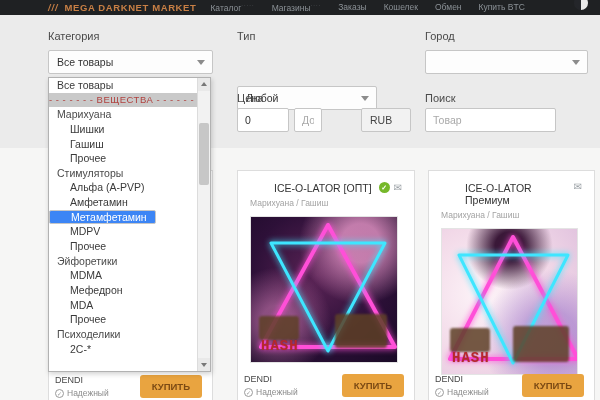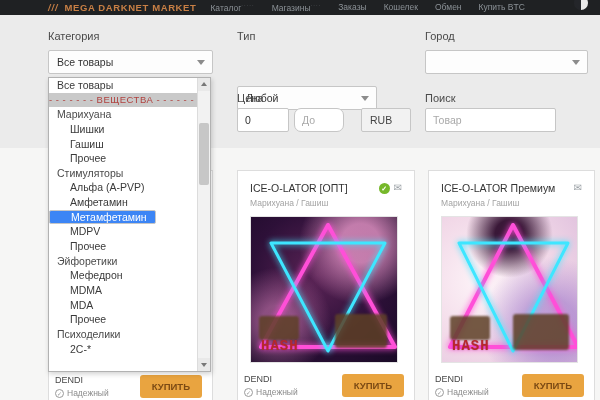--- a/index.html
+++ b/index.html
@@ -30,21 +30,21 @@
   .inp::placeholder{color:#a9a9a9;}
   .currency{background:#f2f2f2;display:flex;align-items:center;padding:0 8px;font-size:10.5px;color:#444;
     border:1px solid #c6c6c6;border-radius:2px;box-sizing:border-box;position:absolute;height:24px;cursor:pointer;margin-left:12px;}
 
   
   .content{position:absolute;left:0;top:148px;width:600px;height:252px;background:#f6f6f5;}
 
   
   .card{position:absolute;width:178px;height:245px;background:#fff;border:1px solid #ddd;box-sizing:border-box;}
   .card-head{padding:11px 12px 0 12px;background:#fff;}
-  .title-row{display:flex;justify-content:space-between;align-items:center;}
+  .title-row{display:flex;justify-content:space-between;align-items:flex-start;margin-left:24px;}
   .card-title{font-size:10.5px;color:#333;}
   .head-icons{display:flex;align-items:center;gap:4px;}
   .check-badge{width:11px;height:11px;border-radius:50%;background:#76b82a;color:#fff;font-size:7px;
     line-height:11px;text-align:center;font-weight:bold;}
   .mail-icon{font-size:10px;color:#9aa0a5;line-height:10px;}
   .card-sub{font-size:8.5px;color:#a3a3a3;margin-top:4px;}
   .imgbox{margin:8px 16px 0 12px;height:145px;border:1px solid #e4e4e4;position:relative;overflow:hidden;}
   .neon-dark{width:100%;height:100%;
     background:radial-gradient(circle at 75% 18%,rgba(244,160,210,.75) 0 12%,rgba(244,160,210,0) 38%),
                radial-gradient(circle at 18% 72%,rgba(233,140,200,.5) 0 10%,rgba(233,140,200,0) 34%),
@@ -119,21 +119,21 @@
     </div>
 
     <span class="flabel" style="left:425px;top:15px;">Город</span>
     <div class="sel" style="left:425px;top:35px;width:163px;">
       <span></span>
         <i class="chev"></i>
     </div>
 
     <span class="flabel" style="left:237px;top:77px;">Цена</span>
     <input class="inp" style="left: 237px; top: 93px; width: 52px;" value="0">
-    <input class="inp" style="left: 294px; top: 93px; width: 50px; border-radius: 7px;" placeholder="До">
+    <input class="inp" style="left: 294px; top: 93px; width: 28px;" placeholder="До">
     <div class="currency" style="left:349px;top:93px;width:50px;">RUB</div>
 
     <span class="flabel" style="left:425px;top:77px;">Поиск</span>
     <input class="inp" style="left: 425px; top: 93px; width: 131px;" placeholder="Товар">
   </div>
 
   <div class="content"></div>
 
   <div class="card" style="left:48px;top:170px;width:165px;height:240px;">
     <div class="card-foot" style="top:204px;">
@@ -222,22 +222,22 @@
         <div class="opt option">Гашиш</div>
         <div class="opt option">Прочее</div>
         <div class="opt group">Стимуляторы</div>
         <div class="opt option">Альфа (А-PVP)</div>
         <div class="opt option">Амфетамин</div>
         <div class="opt option sel">Метамфетамин</div>
         <div class="opt option">Кокаин</div>
         <div class="opt option">MDPV</div>
         <div class="opt option">Прочее</div>
         <div class="opt group">Эйфоретики</div>
+        <div class="opt option">MDMA</div>
         <div class="opt option">Мефедрон</div>
-        <div class="opt option">MDMA</div>
         <div class="opt option">MDA</div>
         <div class="opt option">Прочее</div>
         <div class="opt group">Психоделики</div>
         <div class="opt option">2C-*</div>
       </div>
     <div class="vscroll">
       <div class="varrow up">
           <i></i>
         </div>
       <div class="vthumb"></div>

